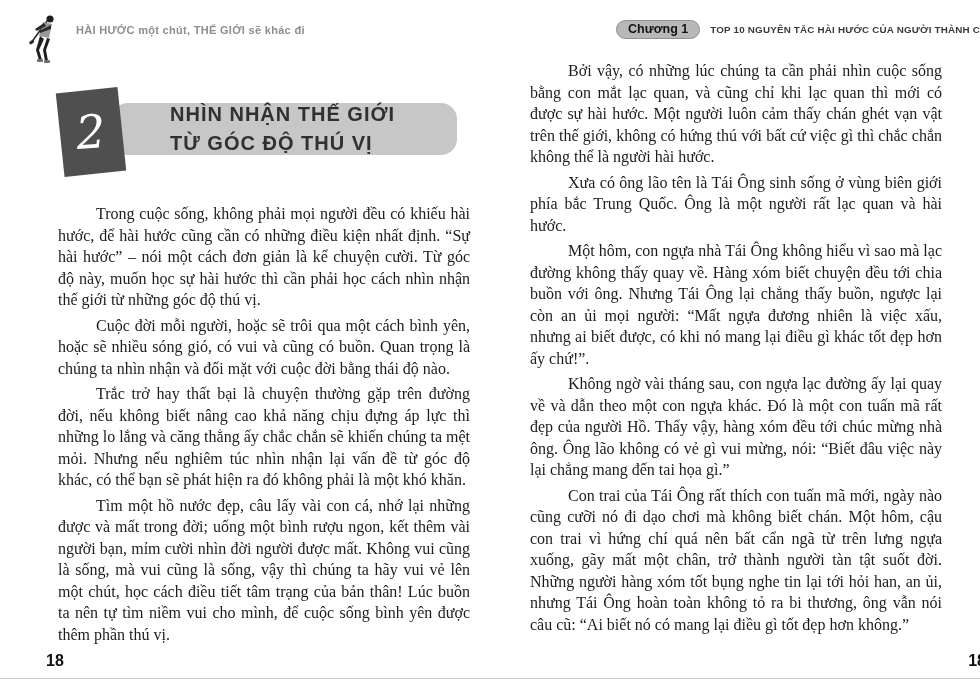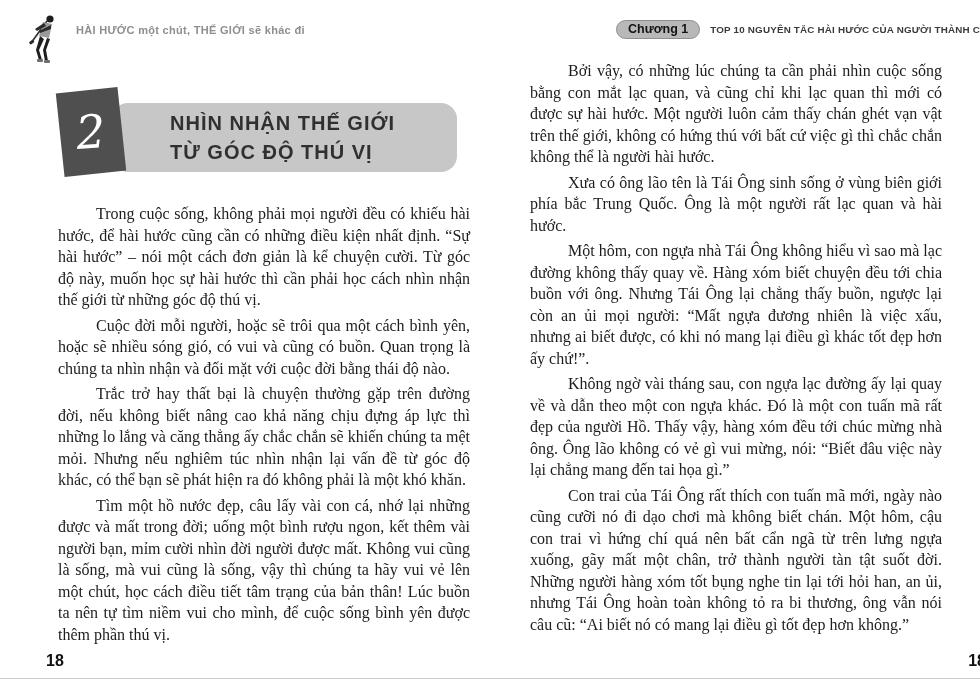--- a/index.html
+++ b/index.html
@@ -15,21 +15,21 @@
                  font-size:11px;font-weight:600;color:#8e8e8e;letter-spacing:.3px;white-space:nowrap;}
   .golfer{position:absolute;left:26px;top:12px;width:36px;height:54px;}
   .run-head-right{position:absolute;left:126px;top:20px;width:356px;display:flex;align-items:center;gap:10px;}
   .chapter-pill{background:var(--pill_bg,#b8b8b8);border:1px solid #8f8f8f;border-radius:11px;
                 padding:1px 11px 2px;font-family:Liberation Sans, sans-serif;font-weight:bold;
                 font-size:12.5px;color:#111;white-space:nowrap;}
   .run-head-right .rh-title{font-family:"Liberation Sans",sans-serif;font-size:9.8px;font-weight:bold;
                 color:#3a3a3a;letter-spacing:.2px;white-space:nowrap;}
 
   
-  .title-box{position:absolute;left:112px;top:103px;width:345px;height:69px;
+  .title-box{position:absolute;left:112px;top:103px;width:345px;height:52px;
              background:var(--titlebox_bg,#c7c7c7);border-radius:16px;z-index:1;
              display:flex;flex-direction:column;justify-content:center;
              padding-left:58px;box-sizing:border-box;
              font-family:"Liberation Sans",sans-serif;font-weight:bold;font-size:20px;
              letter-spacing:1px;color:#303030;line-height:29px;}
   .num-badge{position:absolute;left:60px;top:90px;width:62px;height:84px;
              background:var(--badge_bg,#4f4f4f);transform:rotate(-6deg);z-index:2;
              display:flex;align-items:center;justify-content:center;}
   .num-badge span{font-family:"DejaVu Serif",serif;font-style:italic;font-size:46px;color:#fff;
              transform:rotate(2deg);line-height:1;}

